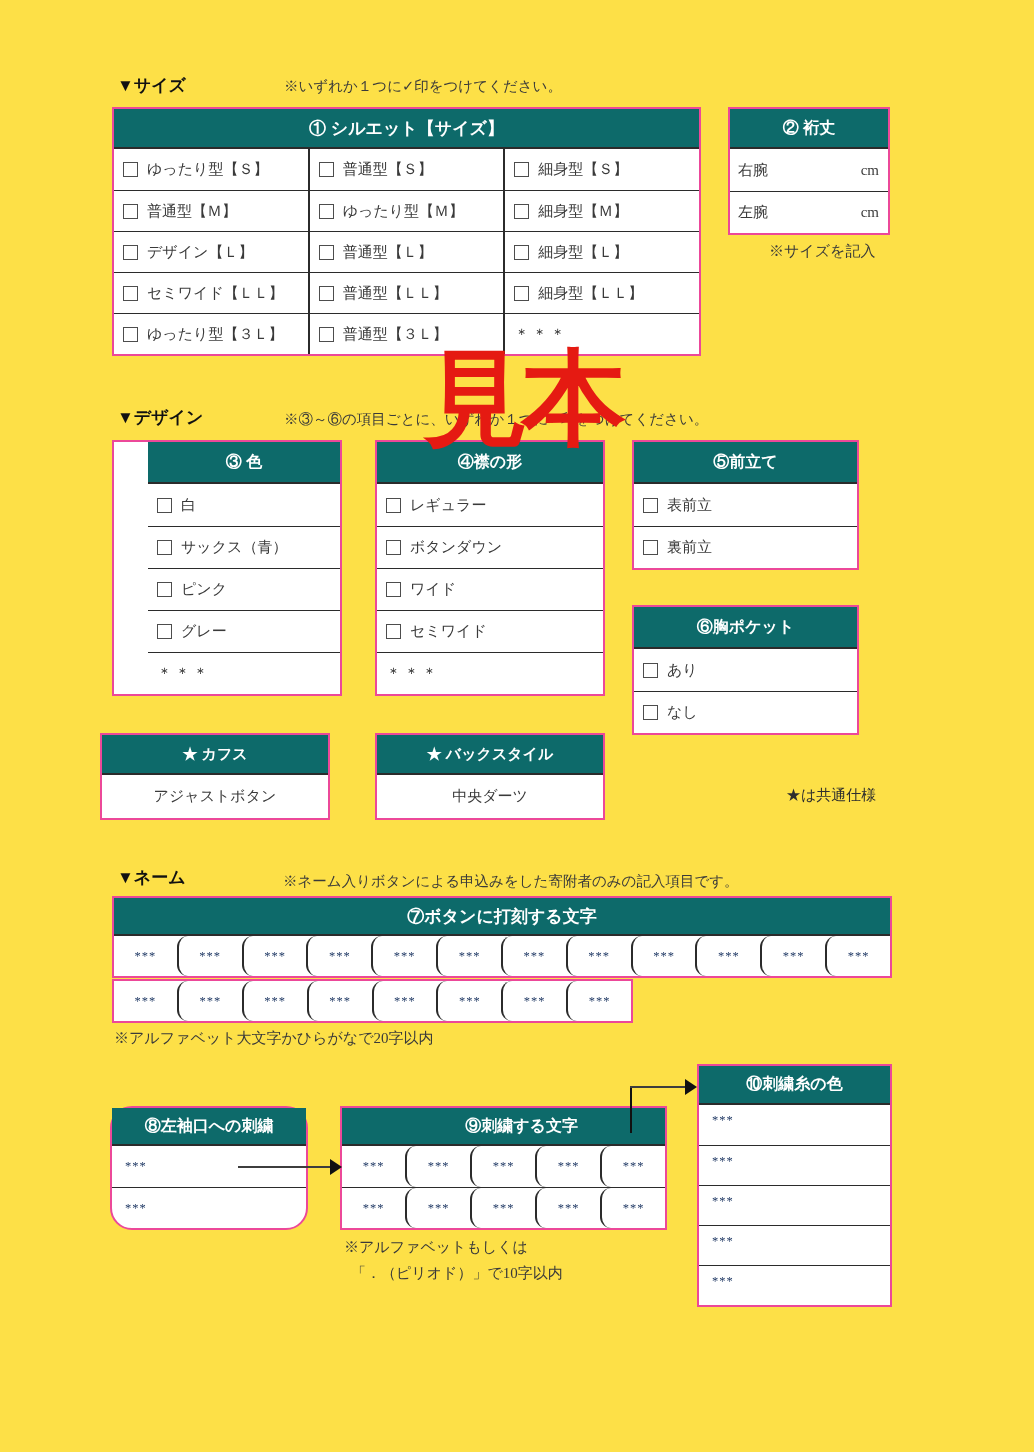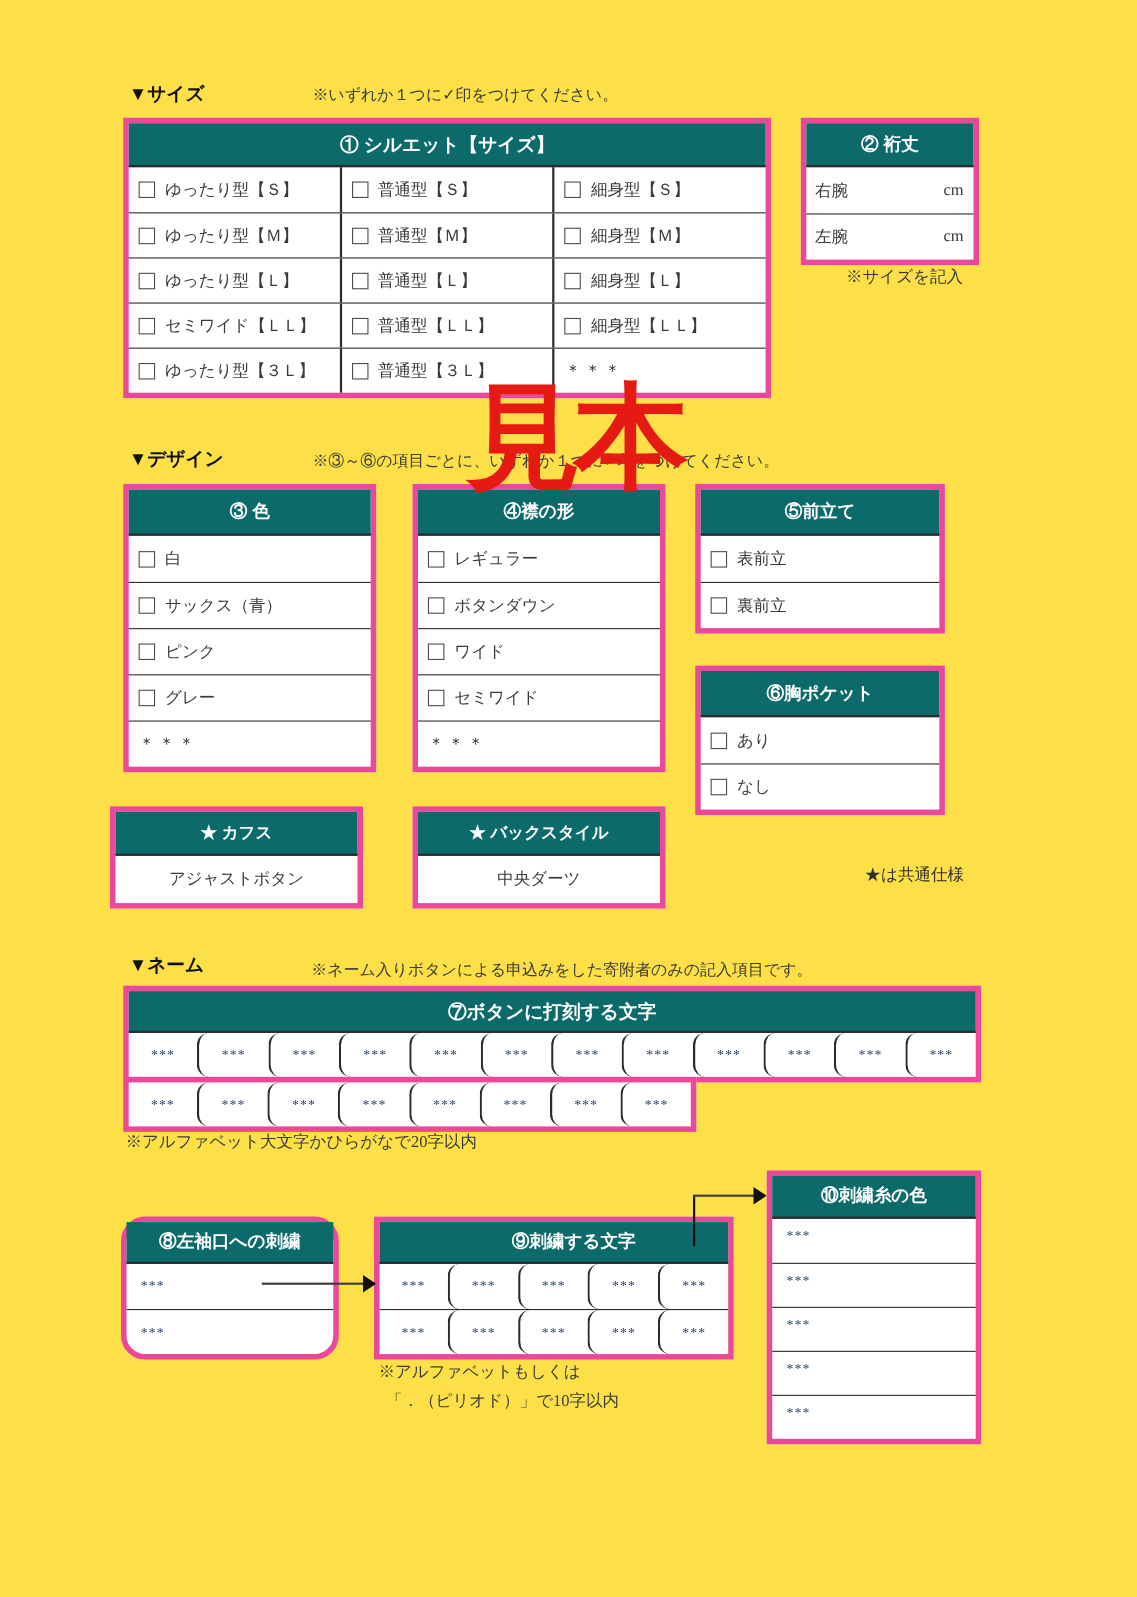--- a/index.html
+++ b/index.html
@@ -1,38 +1,38 @@
 <!DOCTYPE html>
 <html><head>
 <meta charset="utf-8">
 <style>
   html,body{margin:0;padding:0;background:#fff;}
   #page{position:relative;width:1034px;height:1452px;background:#fde047;overflow:hidden;
         font-family:"Liberation Serif",serif;color:#3a3a3a;}
   .sec-title{position:absolute;font-family:"Liberation Sans",sans-serif;font-weight:bold;
              font-size:17px;color:#111;}
   .note{position:absolute;font-size:14.5px;color:#3a3a3a;}
-  .tbl{position:absolute;background:#fff;border:5px solid #ec4899;box-sizing:border-box;}
+  .tbl{position:absolute;background:#fff;border:2px solid #ec4899;box-sizing:border-box;}
   .hd{display:flex;align-items:center;justify-content:center;background:#0d6a6a;color:#fff;
       font-family:"Liberation Sans",sans-serif;font-weight:bold;font-size:16px;
       border-bottom:2px solid #2b2b2b;box-sizing:border-box;}
   .tr{display:flex;box-sizing:border-box;}
   .tr + .tr{border-top:1.5px solid #2b2b2b;}
   .td{flex:1;display:flex;align-items:center;padding-left:9px;box-sizing:border-box;
       font-size:15px;color:#3a3a3a;overflow:hidden;}
   .td + .td{border-left:2px solid #2b2b2b;}
   .cb{width:13px;height:13px;border:1.5px solid #4d4d4d;margin-right:9px;flex:none;background:#fff;}
   .ast-big{letter-spacing:3px;color:#2e2e2e;}
   .ast{font-size:12.5px;color:#1f3864;letter-spacing:1px;}
   .ctr{justify-content:center;padding-left:0;border-radius:11px;}
   
   #t1{left:112px;top:107px;width:589px;} #t1 .hd{height:40px;font-size:17px;} #t1 .tr{height:41px;}
   #t2{left:728px;top:107px;width:162px;} #t2 .hd{height:40px;} #t2 .tr{height:42px;}
   #t2 .td{justify-content:space-between;padding:0 9px 0 8px;}
-  #t3{left:112px;top:440px;width:230px;} #t4{left:375px;top:440px;width:230px;}
+  #t3{left:112px;top:440px;width:230px;padding-left:34px;} #t4{left:375px;top:440px;width:230px;}
   #t5{left:632px;top:440px;width:227px;} #t6{left:632px;top:605px;width:227px;}
   #t3 .hd,#t4 .hd,#t5 .hd,#t6 .hd{height:42px;}
   #t3 .tr,#t4 .tr,#t5 .tr,#t6 .tr{height:42px;}
   #tcuff{left:100px;top:733px;width:230px;} #tback{left:375px;top:733px;width:230px;}
   #tcuff .hd,#tback .hd{height:40px;font-size:15px;} #tcuff .tr,#tback .tr{height:43px;}
   #t7a{left:112px;top:896px;width:780px;} #t7a .hd{height:38px;font-size:17px;} #t7a .tr{height:40px;}
   #t7b{left:112px;top:979px;width:521px;} #t7b .tr{height:40px;}
   #t8{left:110px;top:1106px;width:198px;border-radius:22px;} #t8 .hd{height:38px;} #t8 .tr{height:41px;}
   #t9{left:340px;top:1106px;width:327px;} #t9 .hd{height:38px;padding-left:36px;} #t9 .tr{height:41px;}
   #t10{left:697px;top:1064px;width:195px;} #t10 .hd{height:39px;} #t10 .tr{height:40px;}
@@ -68,35 +68,35 @@
           <span>普通型【Ｓ】</span>
         </div>
       <div class="td">
           <span class="cb"></span>
           <span>細身型【Ｓ】</span>
         </div>
     </div>
     <div class="tr">
       <div class="td">
           <span class="cb"></span>
+          <span>普通型【Ｍ】</span>
+        </div>
+      <div class="td">
+          <span class="cb"></span>
           <span>ゆったり型【Ｍ】</span>
         </div>
       <div class="td">
           <span class="cb"></span>
-          <span>普通型【Ｍ】</span>
-        </div>
-      <div class="td">
-          <span class="cb"></span>
           <span>細身型【Ｍ】</span>
         </div>
     </div>
     <div class="tr">
       <div class="td">
           <span class="cb"></span>
-          <span>ゆったり型【Ｌ】</span>
+          <span>デザイン【Ｌ】</span>
         </div>
       <div class="td">
           <span class="cb"></span>
           <span>普通型【Ｌ】</span>
         </div>
       <div class="td">
           <span class="cb"></span>
           <span>細身型【Ｌ】</span>
         </div>
     </div>

